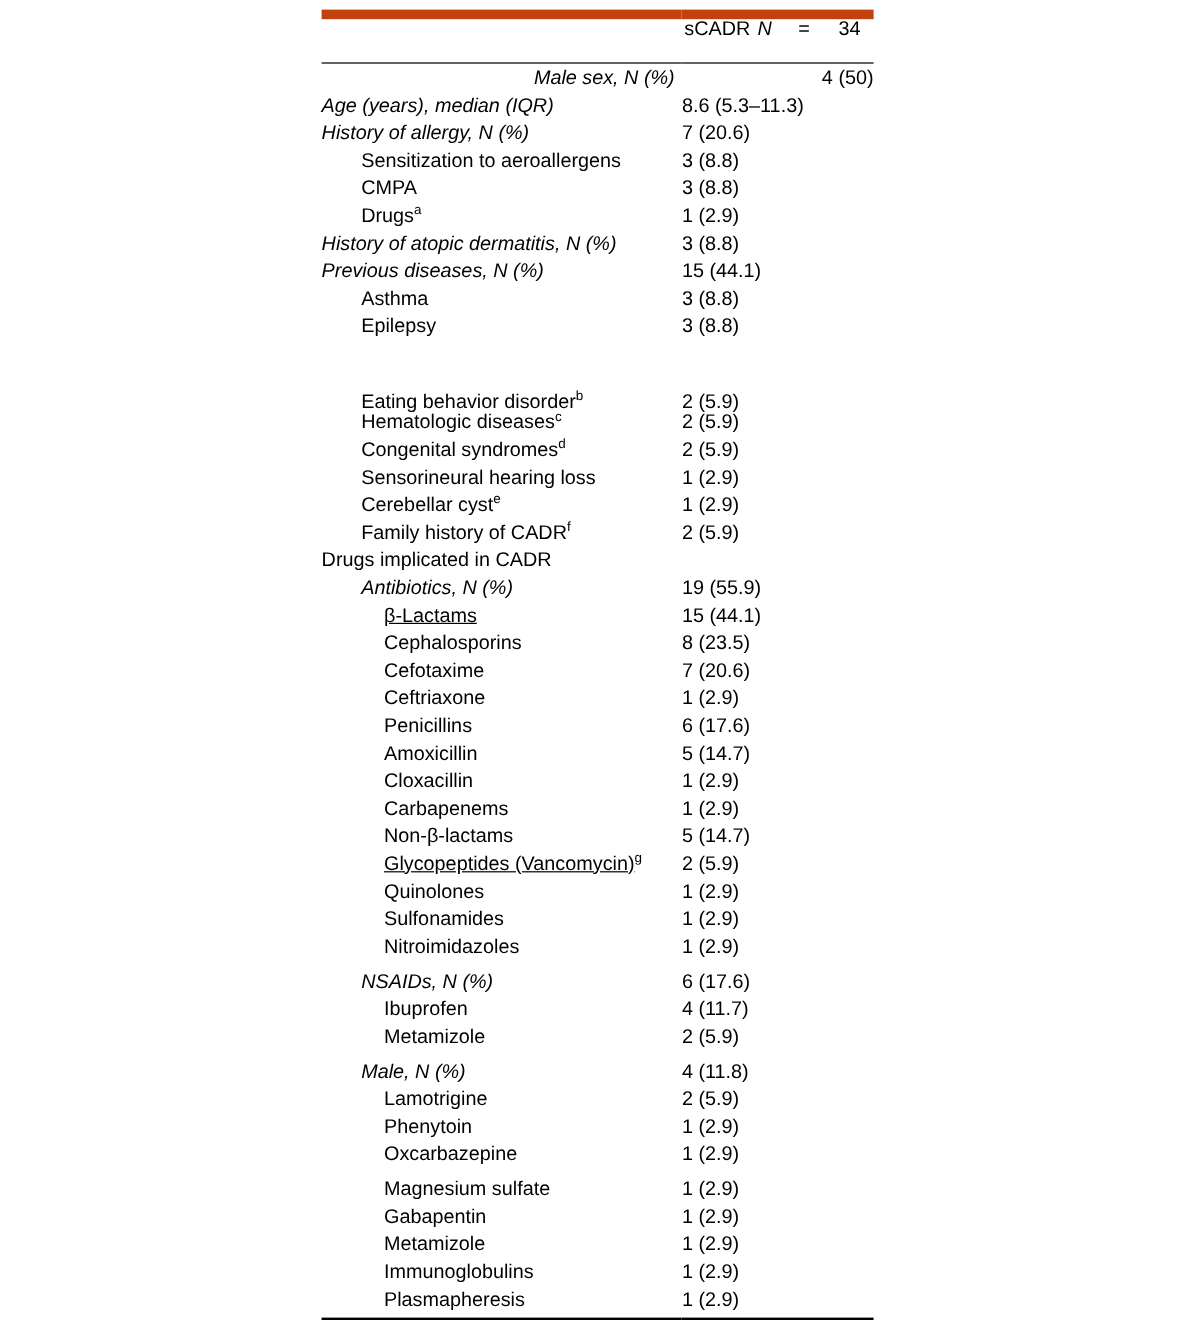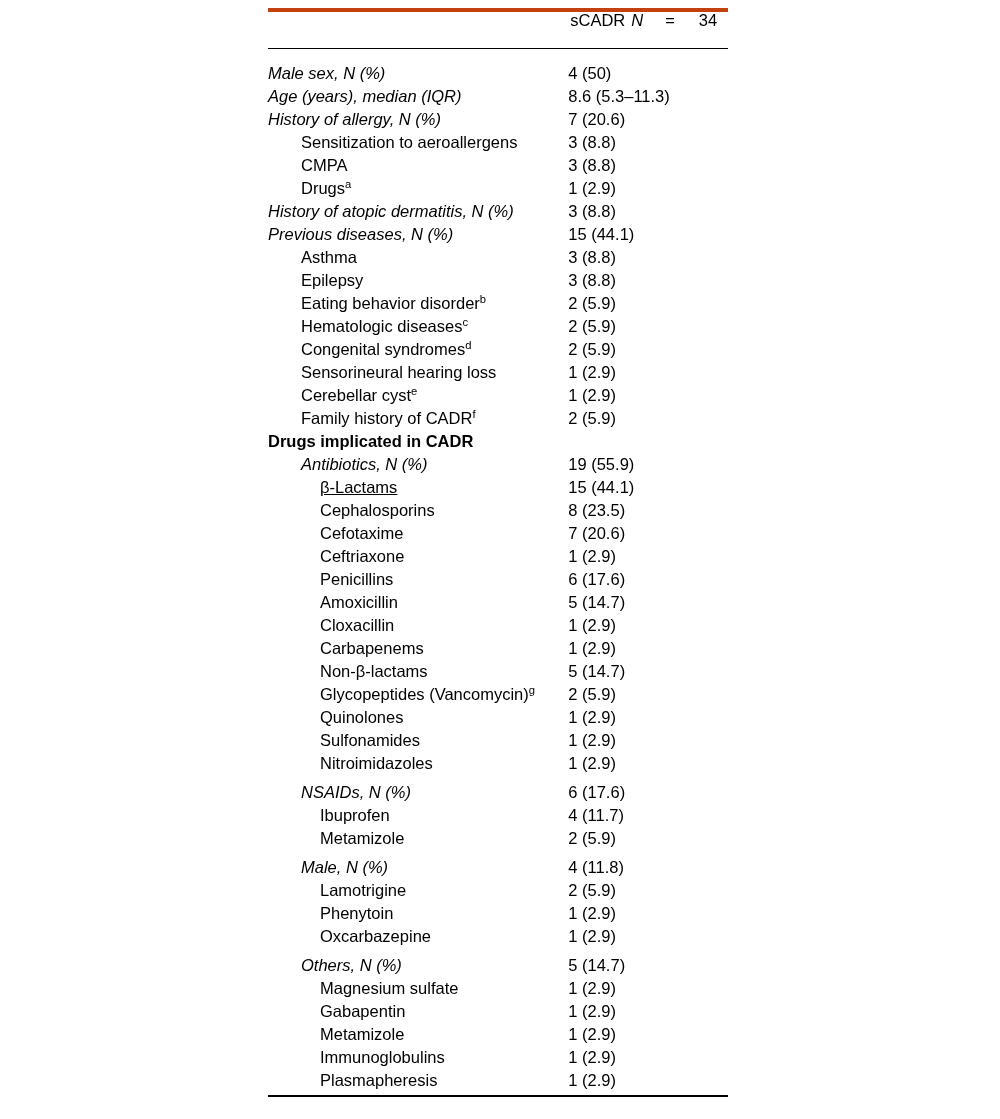--- a/index.html
+++ b/index.html
@@ -33,21 +33,21 @@
     line-height: 1.0;
   }
   table.data td, table.data th {
     padding: 0;
     margin: 0;
     vertical-align: baseline;
     text-align: left;
     font-weight: normal;
   }
   .rule-top td {
-    border-top: 4px solid #c2410c;
+    border-top: 8px solid #c2410c;
   }
   .rule-head td {
     border-bottom: 1.6px solid #000;
   }
   .rule-bottom td {
     border-bottom: 2px solid #000;
   }
   .hrow td {
     height: 36px;
     vertical-align: middle;
@@ -71,36 +71,37 @@
   }
   .hdr-inner .hval {
     margin-left: 24px;
   }
   tbody tr.datarow td {
     height: 23px;
     padding-top: 0px;
     padding-bottom: 0px;
   }
   tbody tr.datarow:first-child td {
-    padding-top: 16px;
+    padding-top: 4px;
+    text-align: right;
   }
   td.label {
     width: 300px;
     padding-right: 6px !important;
     white-space: nowrap;
   }
   td.value {
     width: 160px;
     white-space: nowrap;
   }
   .lvl0 { padding-left: 0px; }
   .lvl1 { padding-left: 33px; }
   .lvl2 { padding-left: 52px; }
   .ital { font-style: italic; }
-  .bold { font-weight: bold; text-align: center; }
+  .bold { font-weight: normal; text-align: center; }
   sup {
     font-size: 0.68em;
     vertical-align: super;
     line-height: 0;
   }
   .spacer-sm td { height: 6px; }
 </style>
 </head>
 <body>
 
@@ -155,21 +156,21 @@
           </tr>
           <tr class="datarow">
             <td class="label"><span class="lvl1" style="display: inline-block;">Asthma</span></td>
             <td class="value">3 (8.8)</td>
           </tr>
           <tr class="datarow">
             <td class="label"><span class="lvl1" style="display: inline-block;">Epilepsy</span></td>
             <td class="value">3 (8.8)</td>
           </tr>
           <tr class="datarow">
-            <td class="label"><span class="lvl1" style="display: inline-block;">Eating behavior disorder</span><sup>b</sup></td>
+            <td class="label"><span class="lvl1" style="display: inline-block; margin-top: 40px;">Eating behavior disorder</span><sup>b</sup></td>
             <td class="value">2 (5.9)</td>
           </tr>
           <tr class="datarow">
             <td class="label"><span class="lvl1" style="display: inline-block;">Hematologic diseases</span><sup>c</sup></td>
             <td class="value">2 (5.9)</td>
           </tr>
           <tr class="datarow">
             <td class="label"><span class="lvl1" style="display: inline-block;">Congenital syndromes</span><sup>d</sup></td>
             <td class="value">2 (5.9)</td>
           </tr>
@@ -223,21 +224,21 @@
           </tr>
           <tr class="datarow">
             <td class="label"><span class="lvl2" style="display: inline-block; text-align: center;">Carbapenems</span></td>
             <td class="value">1 (2.9)</td>
           </tr>
           <tr class="datarow">
             <td class="label"><span class="lvl2" style="display: inline-block;">Non-β-lactams</span></td>
             <td class="value">5 (14.7)</td>
           </tr>
           <tr class="datarow">
-            <td class="label"><span class="lvl2" style="display: inline-block;">Glycopeptides (Vancomycin)</span><sup>g</sup></td>
+            <td class="label"><span class="lvl2" style="display: inline-block; text-decoration: underline;">Glycopeptides (Vancomycin)</span><sup>g</sup></td>
             <td class="value">2 (5.9)</td>
           </tr>
           <tr class="datarow">
             <td class="label"><span class="lvl2" style="display: inline-block;">Quinolones</span></td>
             <td class="value">1 (2.9)</td>
           </tr>
           <tr class="datarow">
             <td class="label"><span class="lvl2" style="display: inline-block;">Sulfonamides</span></td>
             <td class="value">1 (2.9)</td>
           </tr>
@@ -277,24 +278,20 @@
             <td class="label"><span class="lvl2" style="display: inline-block;">Phenytoin</span></td>
             <td class="value">1 (2.9)</td>
           </tr>
           <tr class="datarow">
             <td class="label"><span class="lvl2" style="display: inline-block;">Oxcarbazepine</span></td>
             <td class="value">1 (2.9)</td>
           </tr>
           <tr class="spacer-sm">
             <td></td>
             <td></td>
-          </tr>
-          <tr class="datarow">
-            <td class="label"><span class="lvl1 ital" style="display: inline-block;">Others, N (%)</span></td>
-            <td class="value">5 (14.7)</td>
           </tr>
           <tr class="datarow">
             <td class="label"><span class="lvl2" style="display: inline-block;">Magnesium sulfate</span></td>
             <td class="value">1 (2.9)</td>
           </tr>
           <tr class="datarow">
             <td class="label"><span class="lvl2" style="display: inline-block;">Gabapentin</span></td>
             <td class="value">1 (2.9)</td>
           </tr>
           <tr class="datarow">

